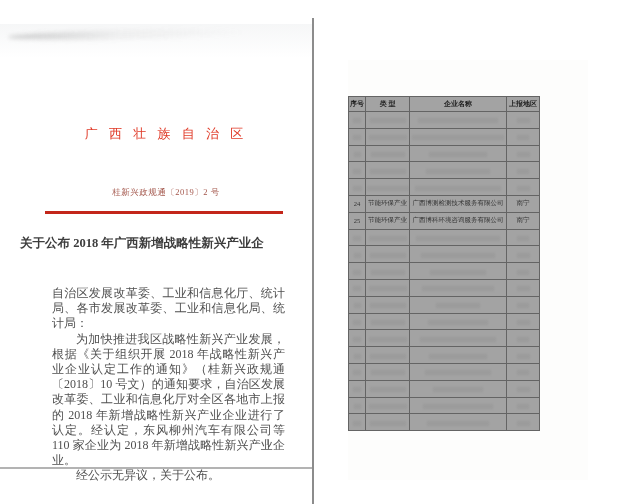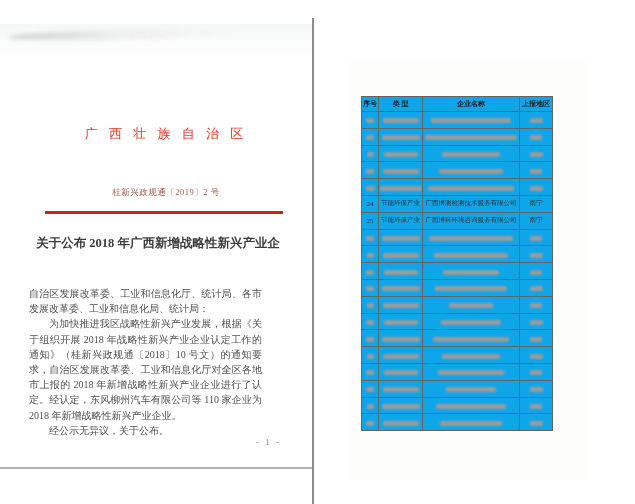--- a/index.html
+++ b/index.html
@@ -13,34 +13,34 @@
       filter:blur(2px);transform:rotate(-1.2deg);}
   .scan-wash{position:absolute;left:0;top:24px;width:312px;height:34px;
       background:linear-gradient(180deg,rgba(190,195,200,.14),rgba(255,255,255,0));}
   .org-name{position:absolute;left:20px;top:125px;width:292px;text-align:center;
       color:#e03a28;font-weight:normal;font-size:13px;letter-spacing:4px;}
   .doc-title{position:absolute;left:20px;top:147px;width:292px;text-align:center;
       color:#d2281b;font-weight:bold;font-size:22px;letter-spacing:.5px;}
   .doc-number{position:absolute;left:20px;top:187px;width:292px;text-align:center;
       color:#a3564b;font-size:8.5px;letter-spacing:.5px;}
   .red-line{position:absolute;left:45px;top:211px;width:238px;height:2.5px;background:#c3261a;}
-  .notice-title{position:absolute;left:12px;top:234px;width:292px;text-align:center;
+  .notice-title{position:absolute;left:20px;top:234px;width:292px;
       color:#3d3d3d;font-weight:bold;font-size:12.5px;line-height:18px;}
-  .body-text{position:absolute;left:29px;top:286px;width:233px;color:#4f4f4f;
-      font-size:10px;line-height:15.2px;text-align:justify;}
+  .body-text{position:absolute;left:52px;top:286px;width:233px;color:#4f4f4f;
+      font-size:12px;line-height:15.2px;text-align:justify;}
   .body-text p{margin:0;}
   .body-text p.indent{text-indent:2em;}
   .page-number{position:absolute;left:256px;top:437px;color:#8a8a8a;font-size:9px;letter-spacing:2px;}
   .page1-bottom-line{position:absolute;left:0;top:467px;width:313px;height:1.5px;background:#b3b3b3;}
   .page-edge-line{position:absolute;left:312px;top:18px;width:2px;height:486px;background:#8c8c8c;}
 
   
   .page2{position:absolute;left:348px;top:60px;width:240px;height:420px;background:#fdfdfc;}
-  table.ent-table{position:absolute;left:13px;top:36px;width:191px;border-collapse:collapse;
-      table-layout:fixed;background:#0ea5e9;border:1.2px solid #4a4a4a;}
+  table.ent-table{position:absolute;left:0;top:36px;width:191px;border-collapse:collapse;
+      table-layout:fixed;background:#a3a3a3;border:1.2px solid #4a4a4a;}
   .ent-table th,.ent-table td{border:1px solid #646464;padding:0 1px;height:15.8px;
       text-align:center;vertical-align:middle;overflow:hidden;white-space:nowrap;}
   .ent-table th{font-size:7px;font-weight:bold;color:#222;height:14px;}
   .ent-table td{font-size:6.5px;color:#333;}
   .bar{display:inline-block;height:5px;background:#9b9b9b;border-radius:1px;
       filter:blur(1.2px);vertical-align:middle;}
 </style>
 </head>
 <body>
 

